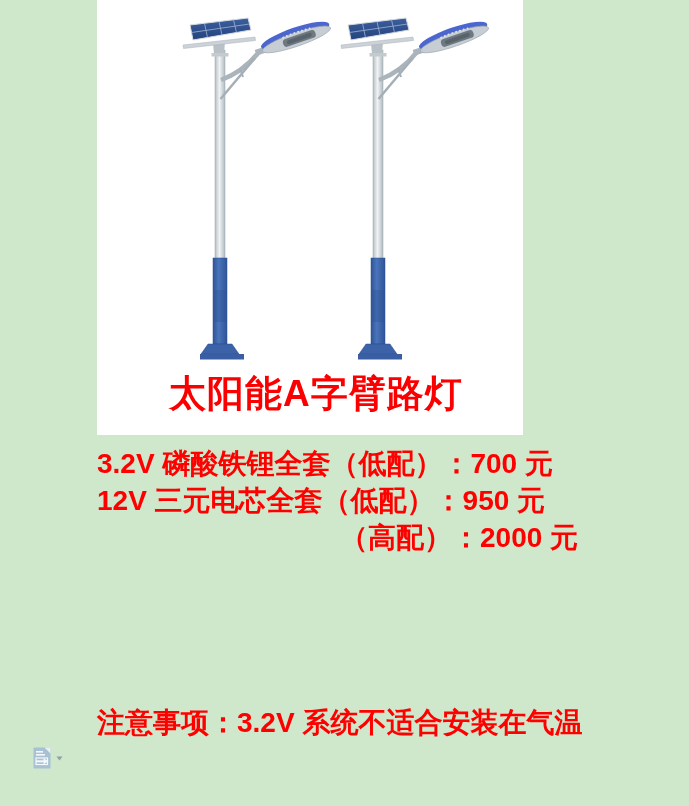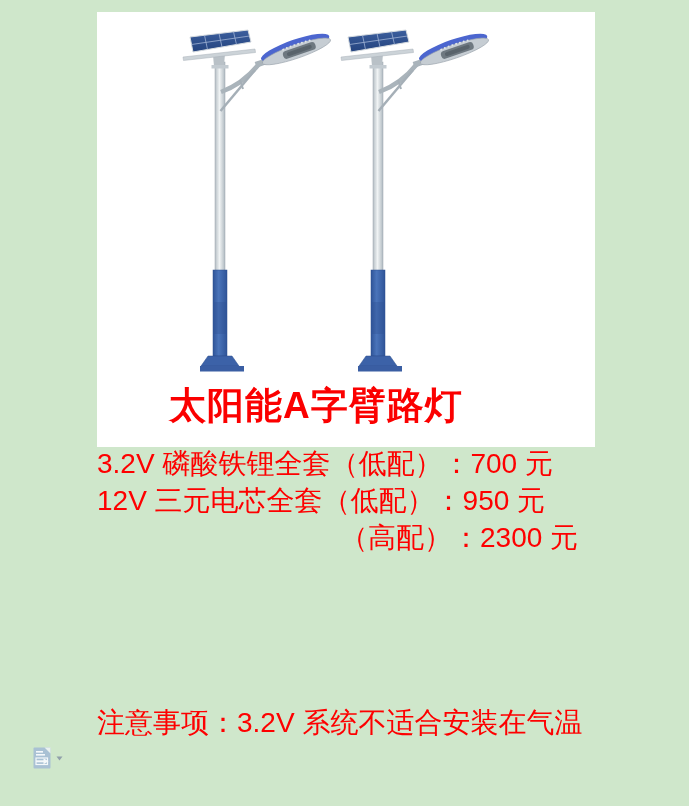--- a/index.html
+++ b/index.html
@@ -3,34 +3,33 @@
 <meta charset="utf-8">
 <style>
   html,body{margin:0;padding:0;}
   body{
     width:689px;height:806px;position:relative;overflow:hidden;
     background:#cfe7cb;
     font-family:"Liberation Sans","DejaVu Sans",sans-serif;
   }
   
   .photo{
-    position:absolute;left:97px;top:0;width:498px;height:435px;
+    position:absolute;left:97px;top:0;width:426px;height:435px;
     background:#ffffff;
-    margin-top:12px;
   }
   .photo svg{position:absolute;left:0;top:0;}
   .photo-caption{
     position:absolute;left:72px;top:369px;
     font-size:37px;font-weight:bold;letter-spacing:1px;
     color:#fb0000;white-space:nowrap;
   }
   
   .doc-text{
     position:absolute;left:97px;width:560px;
-    font-size:28px;font-weight:normal;line-height:37px;
+    font-size:28px;font-weight:bold;line-height:37px;
     color:#fe0000;white-space:nowrap;
   }
   .prices{top:445px;}
   .note{top:704px;}
   .line.indent{padding-left:243px;}
   
   .paste-btn{
     position:absolute;left:30px;top:744px;width:40px;height:30px;
     cursor:pointer;
   }
@@ -100,21 +99,21 @@
     </defs>
     <use href="#light"></use>
     <use href="#light" x="158"></use>
   </svg>
   <div class="photo-caption">太阳能A字臂路灯</div>
 </div>
 
 <div class="doc-text prices">
   <div class="line">3.2V 磷酸铁锂全套（低配）：700 元</div>
   <div class="line">12V 三元电芯全套（低配）：950 元</div>
-  <div class="line indent">（高配）：2300 元</div>
+  <div class="line indent">（高配）：2000 元</div>
 </div>
 
 <div class="doc-text note">
   <div class="line">注意事项：3.2V 系统不适合安装在气温</div>
 </div>
 
 <div class="paste-btn">
   <svg width="40" height="30" viewBox="0 0 40 30">
     <g>
       <rect x="3.5" y="3.5" width="17" height="21" rx="1" fill="#a9c1d4"></rect>

